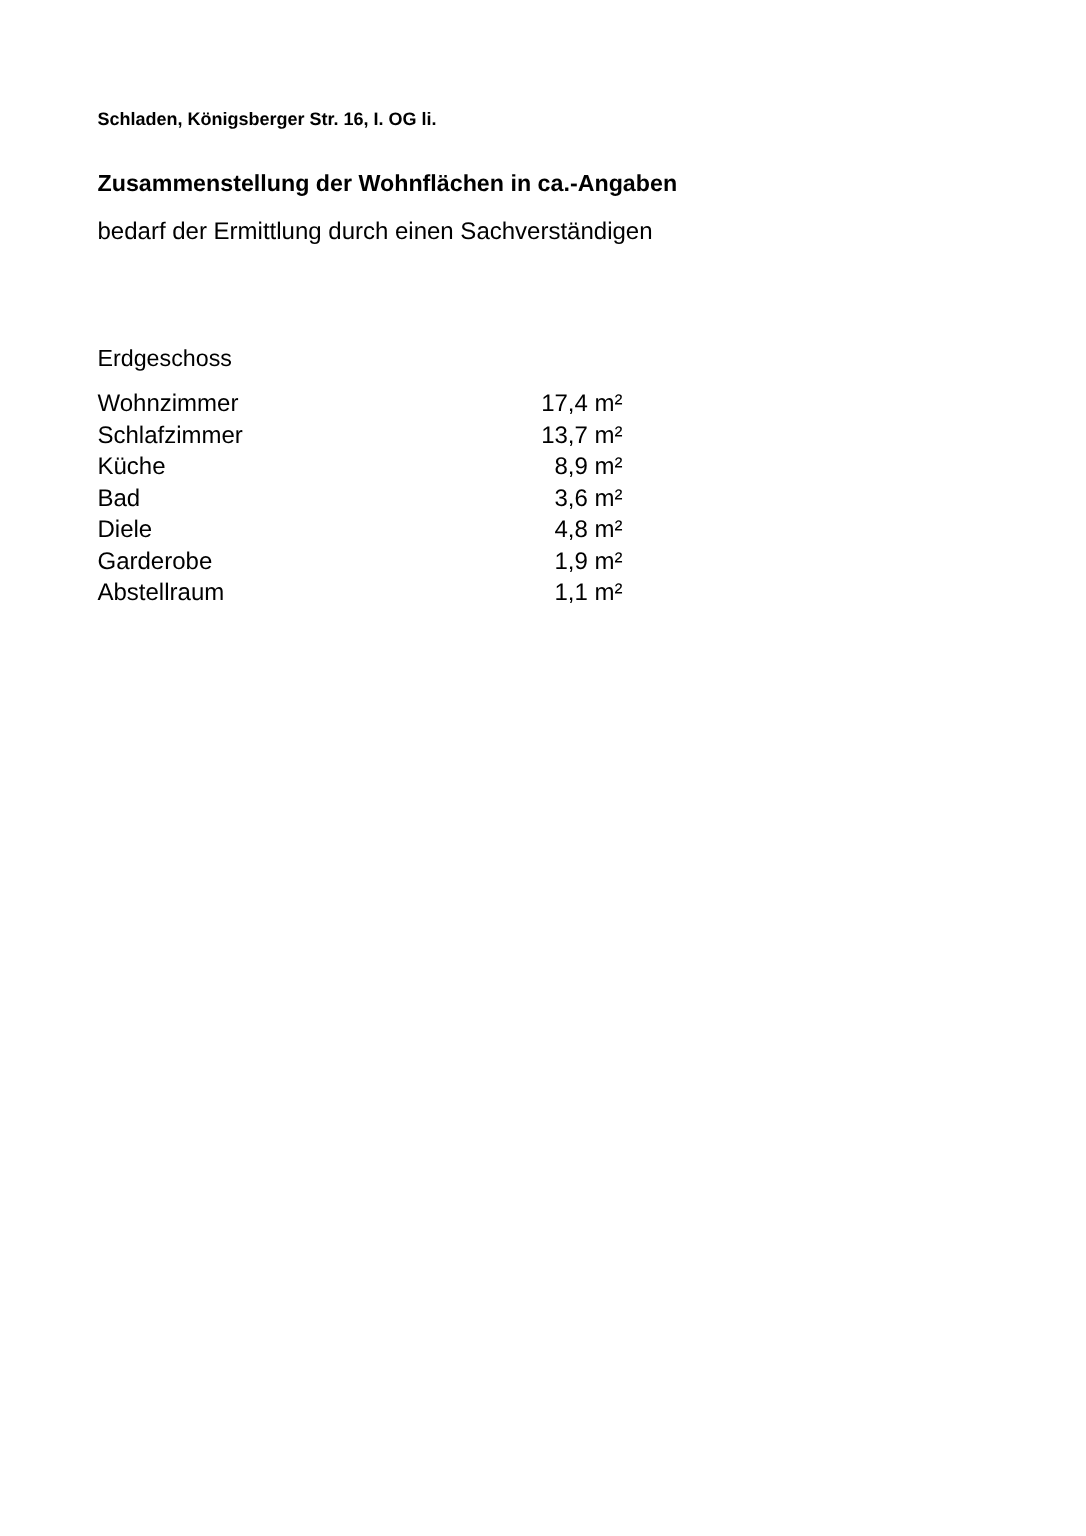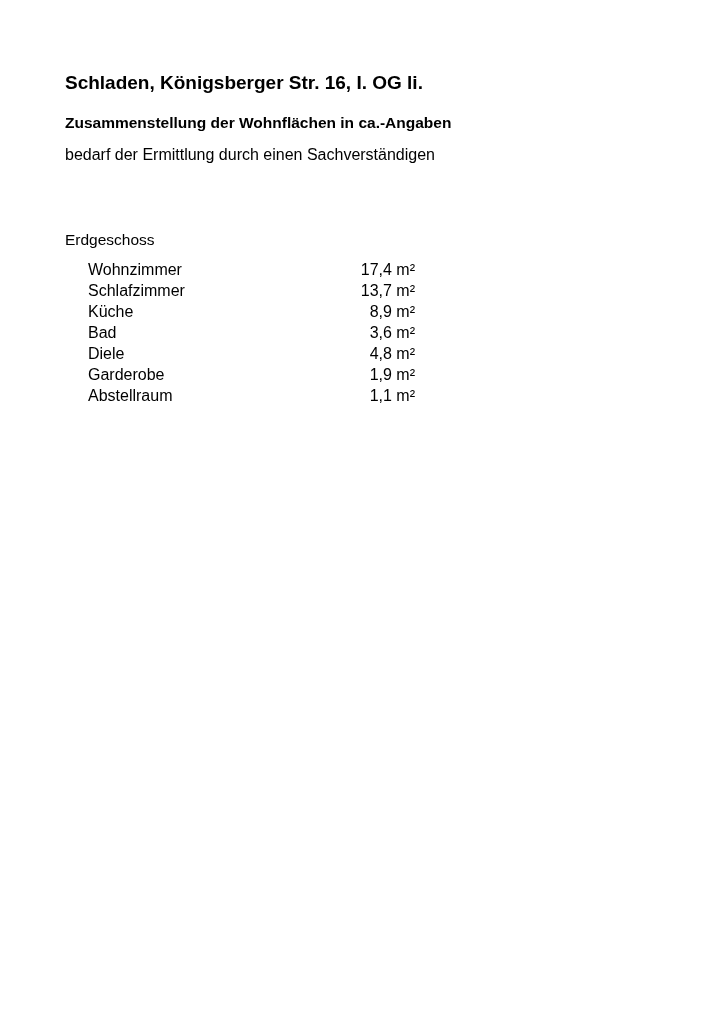--- a/index.html
+++ b/index.html
@@ -2,27 +2,27 @@
 <html><head>
   <meta charset="utf-8">
   <style>
     html, body { margin: 0; padding: 0; }
     body {
       width: 724px; height: 1024px; background: #ffffff; overflow: hidden;
       position: relative; color: #000000;
       font-family: "Liberation Sans", sans-serif;
     }
     .abs { position: absolute; white-space: nowrap; }
-    .title { left: 65px; top: 72px; font-size: 19px; font-weight: bold; }
+    .title { left: 65px; top: 72px; font-size: 12px; font-weight: bold; }
     .subtitle { left: 65px; top: 114px; font-size: 15.5px; font-weight: bold; }
     .intro { left: 65px; top: 144px; font-size: 16px; line-height: 21px; width: 659px; overflow: hidden; }
     .intro div { white-space: nowrap; }
     .section { left: 65px; top: 231px; font-size: 15.5px; font-weight: normal; text-align: center; }
     .table { position: absolute; left: 65px; top: 259px; width: 350px; }
-    .row { position: relative; height: 21px; font-size: 16px; line-height: 21px; margin-left: 23px; }
+    .row { position: relative; height: 21px; font-size: 16px; line-height: 21px; }
     .row .label { position: absolute; left: 0; top: 0; }
     .row .note { font-size: 11px; }
     .row .value { position: absolute; right: 0; top: 0; text-align: center; }
     .row.total .value { font-weight: bold; }
   </style>
 </head>
 <body>
 
 <div class="abs title">Schladen, Königsberger Str. 16, I. OG li.</div>
 <div class="abs subtitle">Zusammenstellung der Wohnflächen in ca.-Angaben</div>

